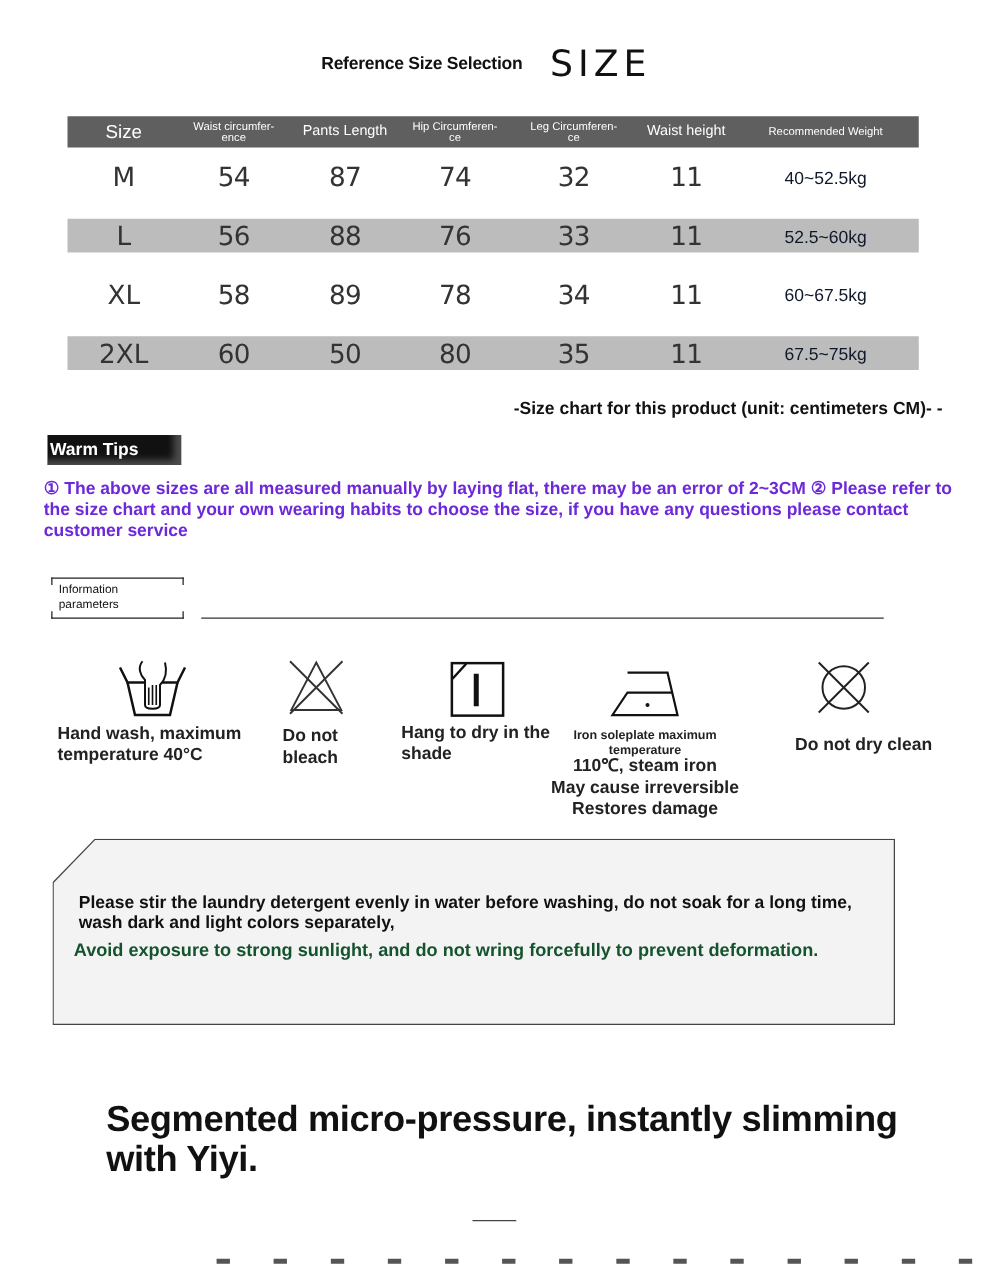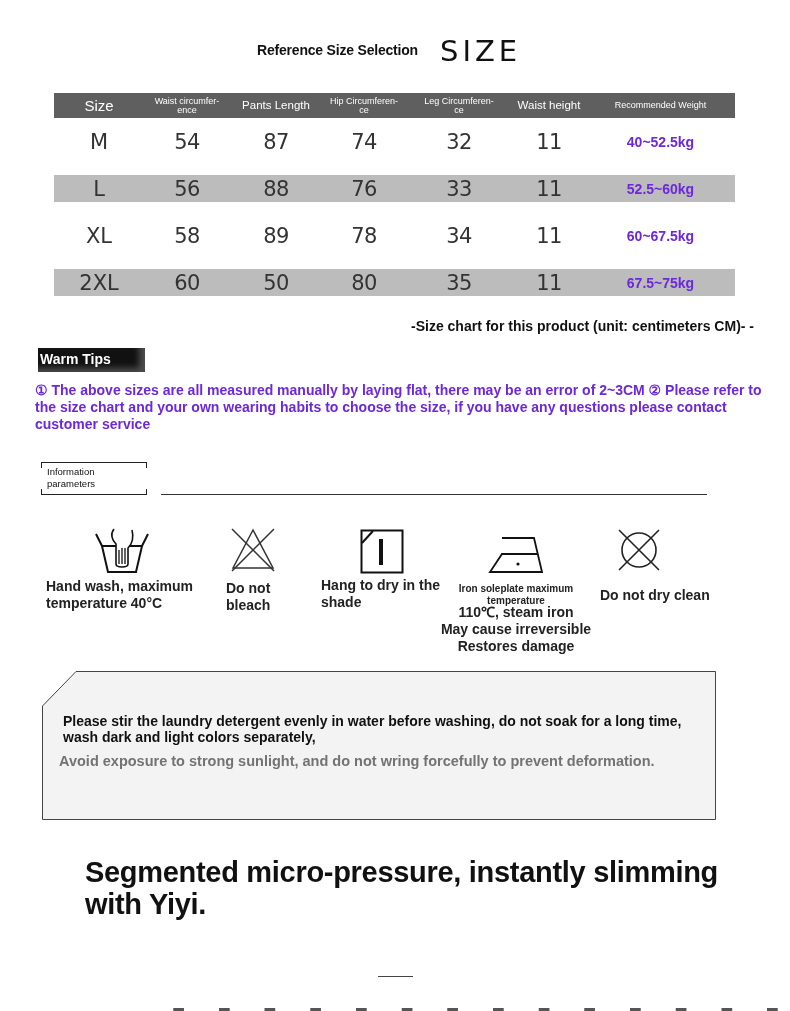--- a/index.html
+++ b/index.html
@@ -19,21 +19,21 @@
     .thead { background: #5f5f5f; color: #fff; height: 25px; }
     .thead .cell { line-height: 1.0; }
     .cell { text-align: center; flex: none; }
     .c0 { width: 90px; } .c1 { width: 86px; } .c2 { width: 92px; } .c3 { width: 84px; }
     .c4 { width: 106px; } .c5 { width: 74px; } .c6 { width: 149px; }
     .h-big { font-size: 13px; }
     .h-size { font-size: 15px; }
     .h-small { font-size: 9px; }
     .tbody-row { height: 47px; font-size: 21px; color: #333; font-family: "DejaVu Sans", sans-serif; font-weight: normal; }
     .tbody-row.alt { background: #bcbcbc; height: 27px; margin: 10px 0; }
-    .tbody-row .wt { font-family: "Liberation Sans", sans-serif; font-size: 14px; font-weight: bold; color: #6d28d9; }
+    .tbody-row .wt { font-family: "Liberation Sans", sans-serif; font-size: 14px; font-weight: normal; color: #0f172a; }
     .tbody-row .cell.num { letter-spacing: -0.5px; }
 
     .unit-note { left: 411px; top: 318px; font-size: 14px; font-weight: bold; }
 
     .warm-tips {
       left: 38px; top: 348px; width: 107px; height: 24px; background: #111; color: #fff;
       font-size: 14px; font-weight: bold; line-height: 22px; padding-left: 2px; box-sizing: border-box;
       box-shadow: inset -6px -4px 6px rgba(255,255,255,0.25);
     }
     .tips-text { left: 35px; top: 382px; width: 745px; font-size: 14px; font-weight: bold; line-height: 17px; color: #6d28d9; }
@@ -50,24 +50,24 @@
 
     
     .care { text-align: left; font-size: 14px; font-weight: bold; line-height: 17px; color: #222; }
     .care svg { display: block; }
     .care-label-small { font-size: 10px; font-weight: bold; line-height: 11px; }
 
     
     .instr-box { left: 42px; top: 671px; width: 674px; height: 149px; }
     .instr-box svg { position: absolute; left: 0; top: 0; }
     .instr-line1 { left: 63px; top: 713px; width: 650px; font-size: 14px; font-weight: bold; line-height: 16px; color: #111; }
-    .instr-line2 { left: 59px; top: 753px; width: 650px; font-size: 14.5px; font-weight: bold; color: #737373; }
-
-    
-    .headline { left: 85px; top: 856px; width: 640px; font-size: 29px; font-weight: bold; line-height: 32px; color: #111; letter-spacing: -0.3px; }
+    .instr-line2 { left: 59px; top: 753px; width: 650px; font-size: 14.5px; font-weight: bold; color: #14532d; }
+
+    
+    .headline { left: 85px; top: 880px; width: 640px; font-size: 29px; font-weight: bold; line-height: 32px; color: #111; letter-spacing: -0.3px; }
     .short-divider { left: 378px; top: 976px; width: 35px; height: 1px; background: #444; }
     .cut-cjk { left: 172px; top: 1000px; font-size: 26px; color: #333; letter-spacing: 6px; font-family: "DejaVu Sans", sans-serif; white-space: nowrap; }
   </style>
 </head>
 <body>
 
 <div class="abs ref-title">Reference Size Selection</div>
 <div class="abs size-title">SIZE</div>
 
 <div class="abs size-table">
@@ -178,21 +178,21 @@
       <circle cx="30" cy="30" r="1.6" fill="#111"></circle>
     </svg>
   </span>
   <div class="care-label-small" style="margin-top:9px;">Iron soleplate maximum</div>
   <div class="care-label-small" style="margin-top:1px;">temperature</div>
   <div style="margin-top:-2px;">110℃, steam iron</div>
   <div>May cause irreversible</div>
   <div>Restores damage</div>
 </div>
 
-<div class="abs care" style="left:600px; top:527px; width:120px;">
+<div class="abs care" style="left:636px; top:527px; width:120px;">
   <span style="display:block; margin-left:16px; width:46px; height:46px;">
     <svg width="46" height="46" viewBox="0 0 46 46">
       <circle cx="23" cy="23" r="17" fill="none" stroke="#222" stroke-width="1.6"></circle>
       <path d="M3 3 L43 43 M43 3 L3 43" stroke="#222" stroke-width="1.6"></path>
     </svg>
   </span>
   <div style="margin-top:14px;">Do not dry clean</div>
 </div>
 
 <div class="abs instr-box">

